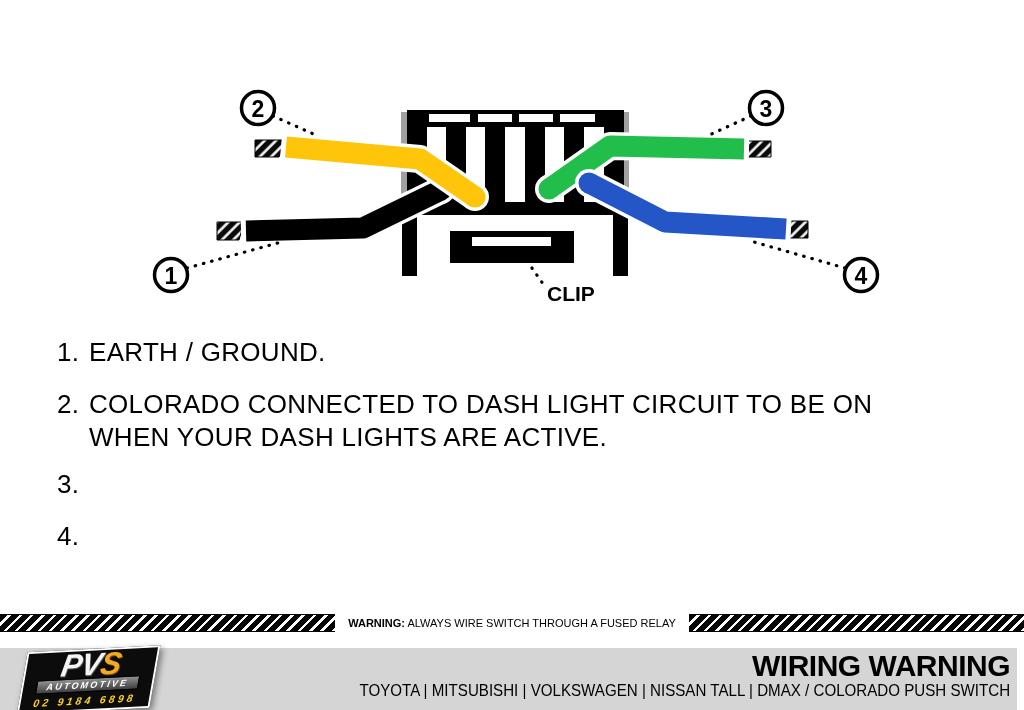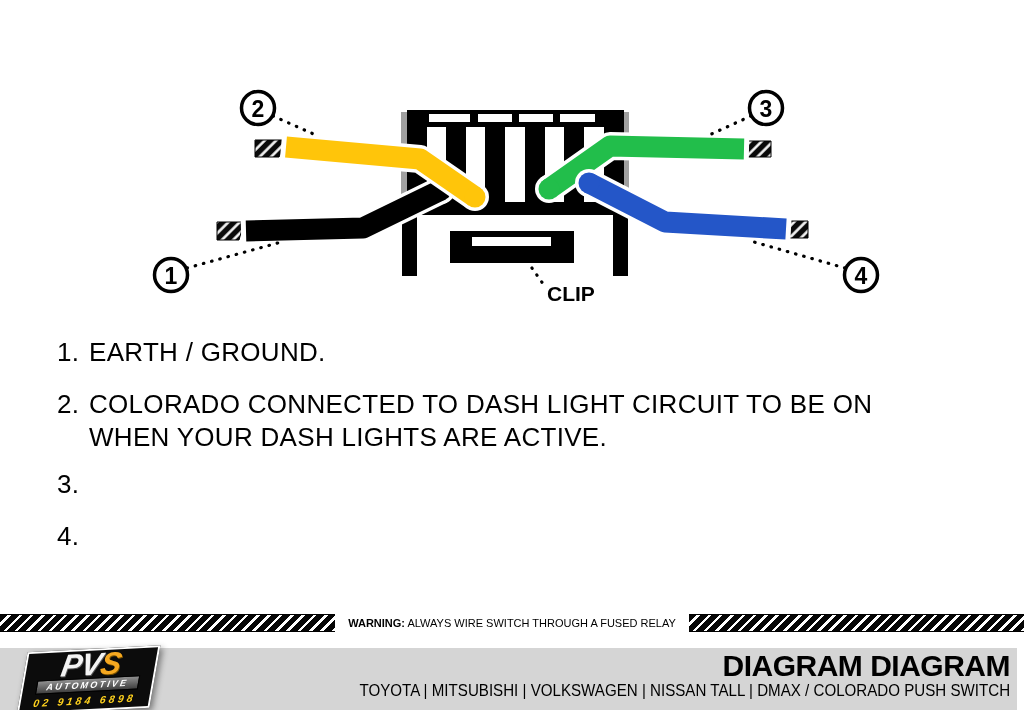--- a/index.html
+++ b/index.html
@@ -174,16 +174,16 @@
   <div class="logo">
     <div class="logo-plate">
       <div class="logo-brand">
         <span class="pv">PV</span><span class="s">S</span>
       </div>
       <div class="logo-tagline">AUTOMOTIVE</div>
       <div class="logo-phone">02 9184 6898</div>
     </div>
   </div>
   <div class="footer-right">
-    <div class="footer-title">DIAGRAM DIAGRAM</div>
+    <div class="footer-title">WIRING WARNING</div>
     <div class="footer-subtitle">TOYOTA | MITSUBISHI | VOLKSWAGEN | NISSAN TALL | DMAX / COLORADO PUSH SWITCH</div>
   </div>
 </div>
 
 </body></html>

